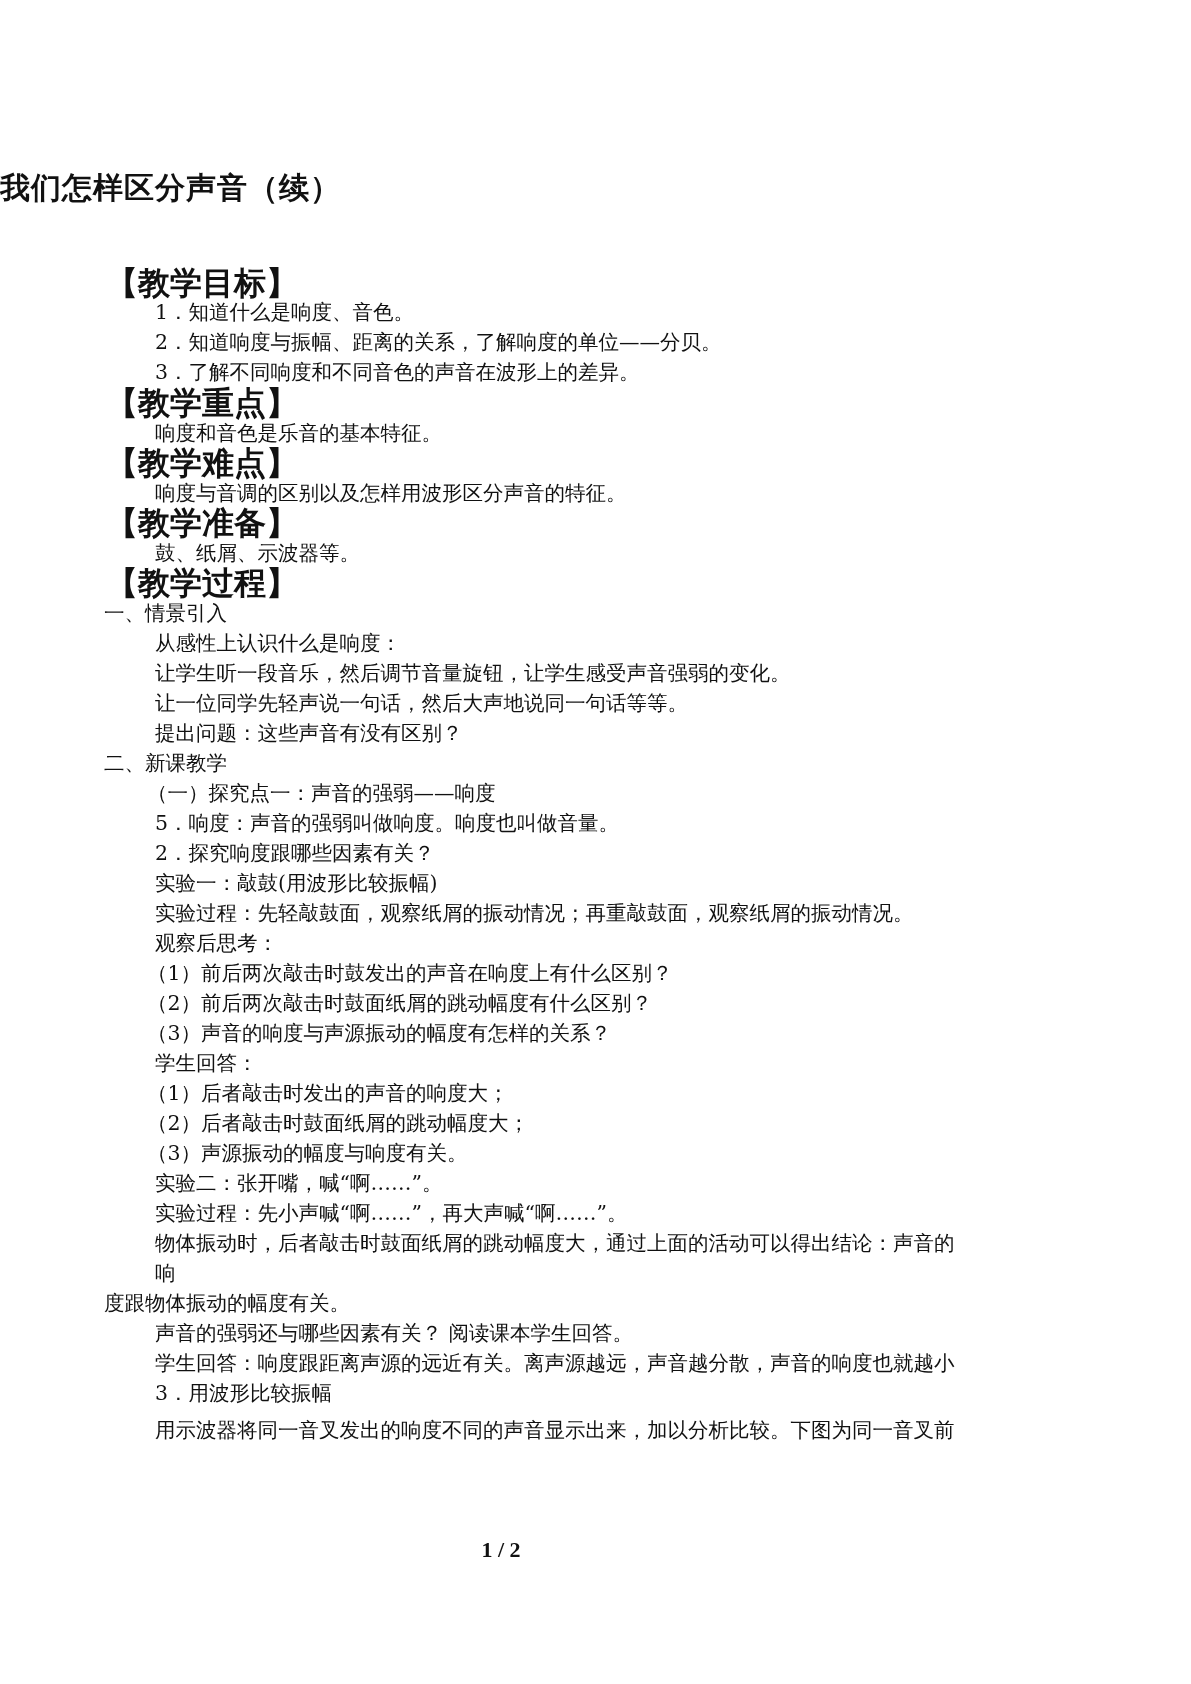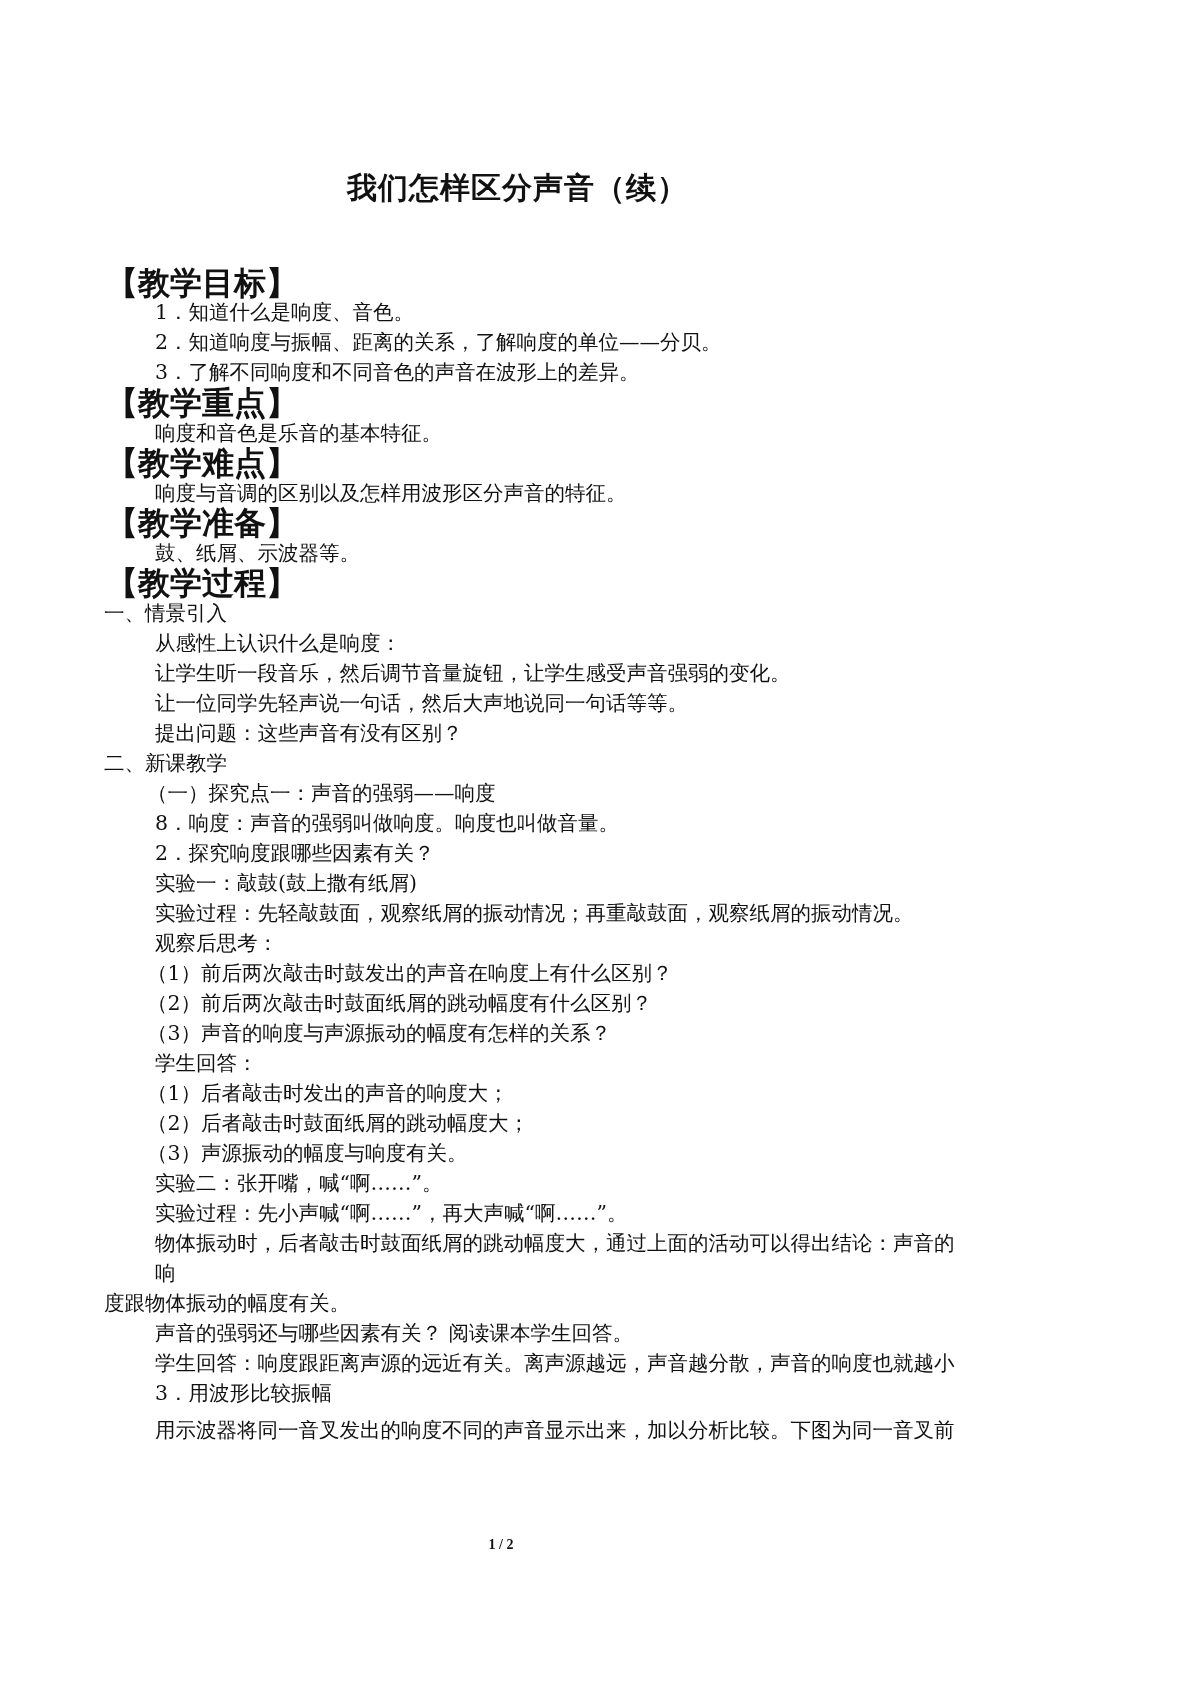--- a/index.html
+++ b/index.html
@@ -3,37 +3,37 @@
 <meta charset="utf-8">
 <style>
   html, body { margin: 0; padding: 0; background: #ffffff; }
   body {
     width: 1191px; height: 1684px; position: relative; overflow: hidden;
     font-family: "DejaVu Serif", "Liberation Serif", serif;
     color: #111111;
   }
   .title {
     position: absolute; left: 0; width: 1035px; top: 168px;
-    text-align: center; font-size: 30px; font-weight: bold;
+    text-align: left; font-size: 30px; font-weight: bold;
     font-family: "DejaVu Sans", "Liberation Sans", sans-serif;
     letter-spacing: 1px;
   }
   .line {
     position: absolute; white-space: nowrap; font-size: 20.5px; line-height: 30px;
   }
   .heading {
     position: absolute; white-space: nowrap; font-size: 32px; font-weight: bold;
     font-family: "DejaVu Sans", "Liberation Sans", sans-serif; line-height: 30px;
   }
   .l0 { left: 106px; }
   .l1 { left: 155px; text-align: right; }
   .l1b { left: 147px; }
   .footer {
     position: absolute; left: 0; width: 1002px; top: 1537px; text-align: center;
-    font-size: 14px; font-weight: bold; font-family: "Liberation Serif", serif;
+    font-size: 22px; font-weight: bold; font-family: "Liberation Serif", serif;
   }
 </style>
 </head>
 <body>
 
 <div>
 
   <div class="title">我们怎样区分声音（续）</div>
 
   <div class="heading l0" style="top:268px;">【教学目标】</div>
@@ -53,23 +53,23 @@
   <div class="heading l0" style="top:568px;">【教学过程】</div>
 
   <div class="line" style="left:104px; top:598px;">一、情景引入</div>
   <div class="line l1" style="top:628px;">从感性上认识什么是响度：</div>
   <div class="line l1" style="top:658px;">让学生听一段音乐，然后调节音量旋钮，让学生感受声音强弱的变化。</div>
   <div class="line l1" style="top:688px;">让一位同学先轻声说一句话，然后大声地说同一句话等等。</div>
   <div class="line l1" style="top:718px;">提出问题：这些声音有没有区别？</div>
 
   <div class="line" style="left:104px; top:748px;">二、新课教学</div>
   <div class="line l1b" style="top:778px;">（一）探究点一：声音的强弱——响度</div>
-  <div class="line l1" style="top:808px;">8．响度：声音的强弱叫做响度。响度也叫做音量。</div>
+  <div class="line l1" style="top:808px;">5．响度：声音的强弱叫做响度。响度也叫做音量。</div>
   <div class="line l1" style="top:838px;">2．探究响度跟哪些因素有关？</div>
-  <div class="line l1" style="top:868px;">实验一：敲鼓(鼓上撒有纸屑)</div>
+  <div class="line l1" style="top:868px;">实验一：敲鼓(用波形比较振幅)</div>
   <div class="line l1" style="top:898px;">实验过程：先轻敲鼓面，观察纸屑的振动情况；再重敲鼓面，观察纸屑的振动情况。</div>
   <div class="line l1" style="top:928px;">观察后思考：</div>
   <div class="line l1b" style="top:958px;">（1）前后两次敲击时鼓发出的声音在响度上有什么区别？</div>
   <div class="line l1b" style="top:988px;">（2）前后两次敲击时鼓面纸屑的跳动幅度有什么区别？</div>
   <div class="line l1b" style="top:1018px;">（3）声音的响度与声源振动的幅度有怎样的关系？</div>
   <div class="line l1" style="top:1048px;">学生回答：</div>
   <div class="line l1b" style="top:1078px;">（1）后者敲击时发出的声音的响度大；</div>
   <div class="line l1b" style="top:1108px;">（2）后者敲击时鼓面纸屑的跳动幅度大；</div>
   <div class="line l1b" style="top:1138px;">（3）声源振动的幅度与响度有关。</div>
   <div class="line l1" style="top:1168px;">实验二：张开嘴，喊“啊……”。</div>

